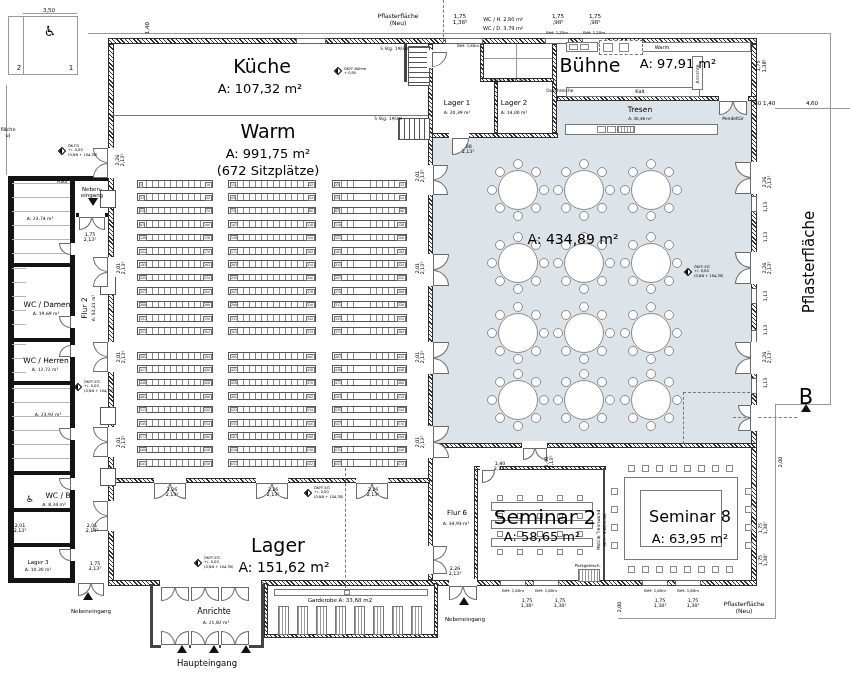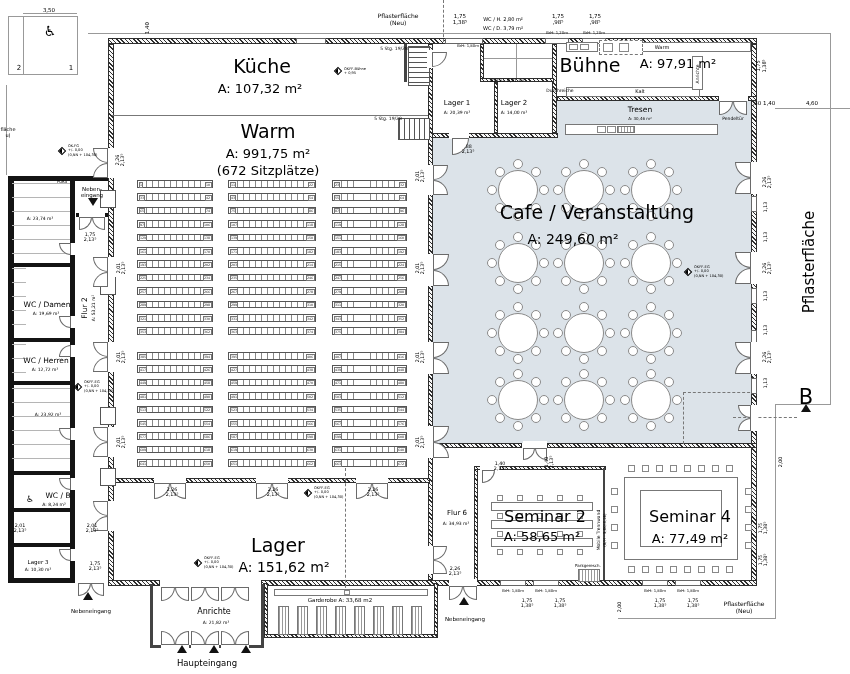--- a/index.html
+++ b/index.html
@@ -729,28 +729,27 @@
     <div class="circ" style="left: 646px; top: 369px; width: 10px; height: 10px;"></div>
     <div class="circ" style="left: 664.385px; top: 376.615px; width: 10px; height: 10px;"></div>
     <div class="circ" style="left: 631px; top: 380px; width: 40px; height: 40px;"></div>
     <div class="lbl" style="left: 262px; top: 67px; font-size: 19px;">Küche</div>
     <div class="lbl" style="left: 260px; top: 89px; font-size: 13px;">A: 107,32 m²</div>
     <div class="lbl" style="left: 268px; top: 132px; font-size: 19px;">Warm</div>
     <div class="lbl" style="left: 268px; top: 154px; font-size: 13px;">A: 991,75 m²</div>
     <div class="lbl" style="left: 268px; top: 171px; font-size: 13px;">(672 Sitzplätze)</div>
     <div class="lbl" style="left: 590px; top: 66px; font-size: 19px;">Bühne</div>
     <div class="lbl" style="left: 678px; top: 64px; font-size: 13px;">A: 97,91 m²</div>
-    <div class="lbl" style="left: 597px; top: 213px; font-size: 19px;">Cafe / Veranstaltung</div>
-    <div class="lbl" style="left: 573px; top: 240px; font-size: 14px;">A: 249,60 m²</div>
+    <div class="lbl" style="left: 573px; top: 240px; font-size: 14px;">A: 434,89 m²</div>
     <div class="lbl" style="left: 278px; top: 546px; font-size: 19px;">Lager</div>
     <div class="lbl" style="left: 284px; top: 568px; font-size: 14px;">A: 151,62 m²</div>
-    <div class="lbl" style="left: 545px; top: 517px; font-size: 16px;">Seminar 2</div>
+    <div class="lbl" style="left: 545px; top: 517px; font-size: 20px;">Seminar 2</div>
     <div class="lbl" style="left: 542px; top: 537px; font-size: 13px;">A: 58,65 m²</div>
-    <div class="lbl" style="left: 690px; top: 517px; font-size: 16px;">Seminar 4</div>
-    <div class="lbl" style="left: 690px; top: 539px; font-size: 13px;">A: 77,49 m²</div>
+    <div class="lbl" style="left: 690px; top: 517px; font-size: 16px;">Seminar 8</div>
+    <div class="lbl" style="left: 690px; top: 539px; font-size: 13px;">A: 63,95 m²</div>
     <div class="lbl" style="left: 809px; top: 262px; font-size: 15px; transform: translate(-50%, -50%) rotate(-90deg);">Pflasterfläche</div>
     <div class="lbl" style="left: 806px; top: 398px; font-size: 21px;">B</div>
     <div class="lbl" style="left: 457px; top: 104px; font-size: 7px;">Lager 1</div>
     <div class="lbl" style="left: 457px; top: 113px; font-size: 4.5px;">A: 20,39 m²</div>
     <div class="lbl" style="left: 514px; top: 104px; font-size: 7px;">Lager 2</div>
     <div class="lbl" style="left: 514px; top: 113px; font-size: 4.5px;">A: 14,00 m²</div>
     <div class="lbl" style="left: 47px; top: 305px; font-size: 7.5px;">WC / Damen</div>
     <div class="lbl" style="left: 46px; top: 314px; font-size: 4.5px;">A: 19,69 m²</div>
     <div class="lbl" style="left: 46px; top: 361px; font-size: 7.5px;">WC / Herren</div>
     <div class="lbl" style="left: 45px; top: 370px; font-size: 4.5px;">A: 12,72 m²</div>

